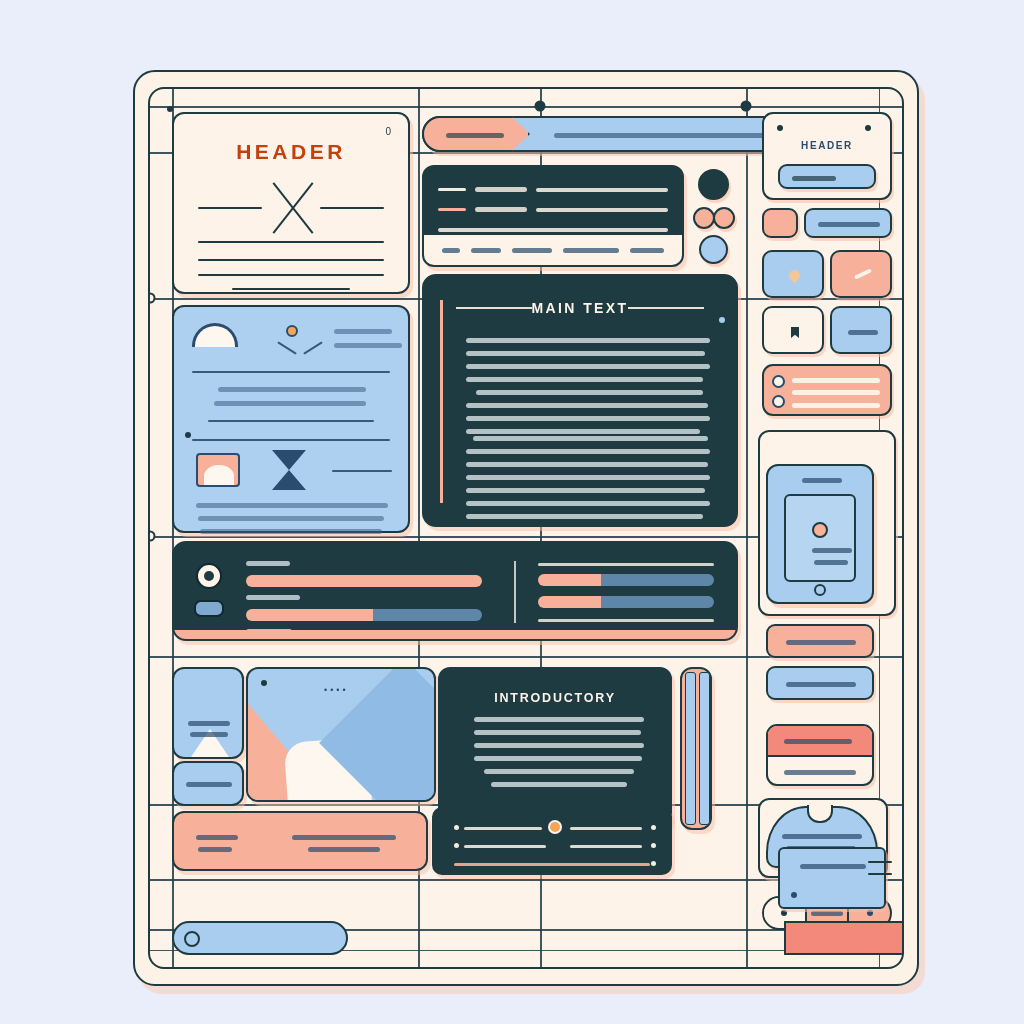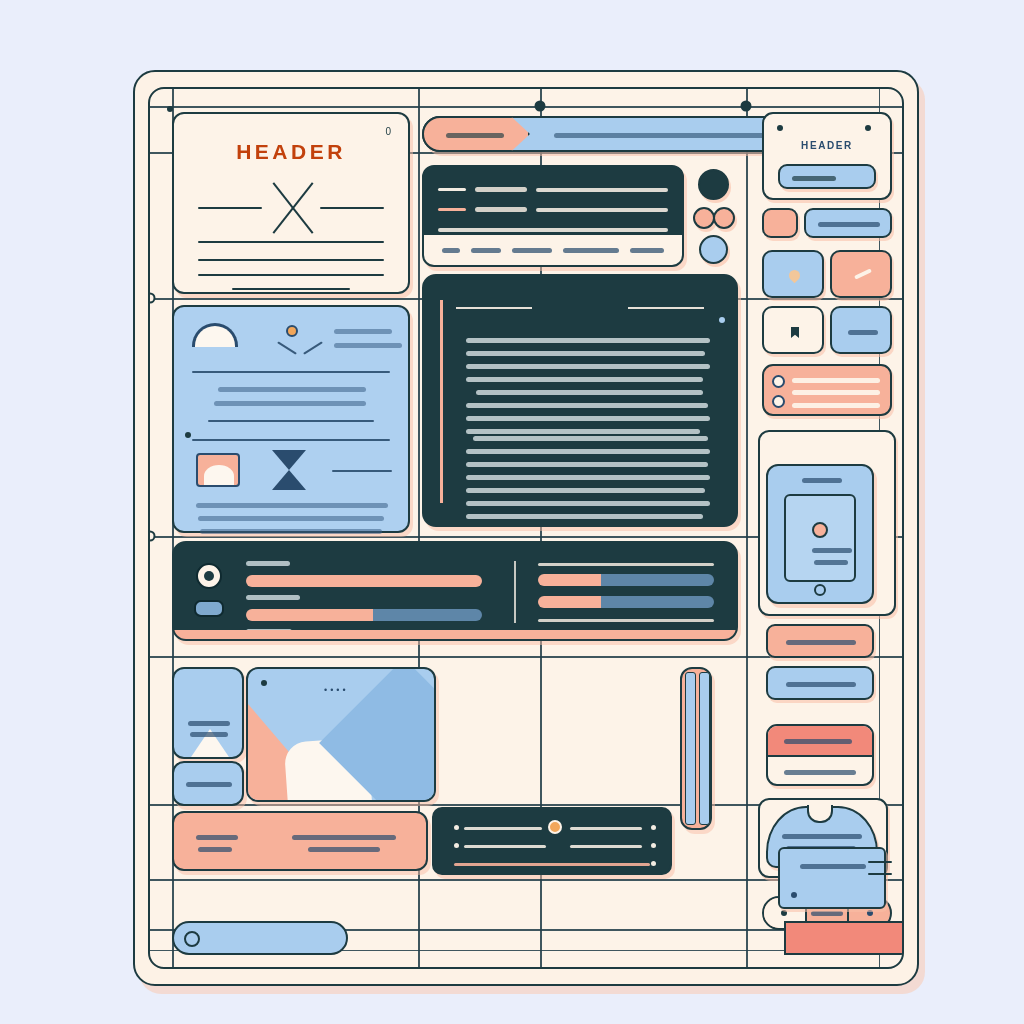--- a/index.html
+++ b/index.html
@@ -306,20 +306,21 @@
       </div>
     </div>
 
     <div class="circ" style="left:548px; top:80px; width:31px; height:31px; background:#1d3b41"></div>
     <div class="circ" style="left:543px; top:118px; width:22px; height:22px; background:#f7b19a"></div>
     <div class="circ" style="left:563px; top:118px; width:22px; height:22px; background:#f7b19a"></div>
     <div class="circ" style="left:549px; top:146px; width:29px; height:29px; background:#a9cdee"></div>
 
     <div id="main-text" class="card">
       <div id="main-text-accent"></div>
+      <div id="main-text-title">MAIN TEXT</div>
       <div class="mt-rule" style="left:32px; width:76px"></div>
       <div class="mt-rule" style="right:32px; width:76px"></div>
       <div class="dot-sm" style="left:298px; top:44px; background:#a9cdee"></div>
       <div class="para" style="top:62px">
         <div class="ln" style="width:100%"></div>
           <div class="ln" style="width:98%"></div>
         <div class="ln" style="width:100%"></div>
           <div class="ln" style="width:97%"></div>
         <div class="ln" style="width:93%;margin-left:4%"></div>
           <div class="ln" style="width:99%"></div>
@@ -383,20 +384,31 @@
       <div style="position:absolute;left:0;bottom:0;width:0;height:0;
            border-left:82px solid #f7b19a;border-top:96px solid transparent"></div>
       <div style="position:absolute;left:38px;bottom:-10px;width:84px;height:70px;background:#fdf7ef;
            border-radius:22px 22px 0 0;transform:rotate(-4deg)"></div>
       <div style="position:absolute;right:-30px;top:14px;width:120px;height:120px;background:#8fbbe4;
            transform:rotate(45deg)"></div>
       <div class="dot-sm" style="left:16px;top:14px"></div>
       <div style="position:absolute;left:76px;top:16px;font-size:9px;letter-spacing:3px;color:#2a4c6e">••••</div>
     </div>
 
+    <div id="intro-panel" class="card">
+      <div id="intro-title">INTRODUCTORY</div>
+      <div class="para" style="left:34px;right:26px;top:48px">
+        <div class="ln" style="width:100%"></div>
+          <div class="ln" style="width:98%"></div>
+        <div class="ln" style="width:100%"></div>
+          <div class="ln" style="width:99%"></div>
+        <div class="ln" style="width:88%;margin-left:6%"></div>
+          <div class="ln" style="width:80%;margin-left:10%"></div>
+      </div>
+    </div>
 
     <div id="strip-col" class="card">
       <div class="sc" style="left:3px"></div>
       <div class="sc" style="left:17px"></div>
     </div>
 
     <div id="banner-coral" class="card">
       <div class="glyph" style="position:absolute;left:22px;top:22px;width:42px"></div>
       <div class="glyph" style="position:absolute;left:24px;top:34px;width:34px"></div>
       <div class="glyph" style="position:absolute;left:118px;top:22px;width:104px"></div>

